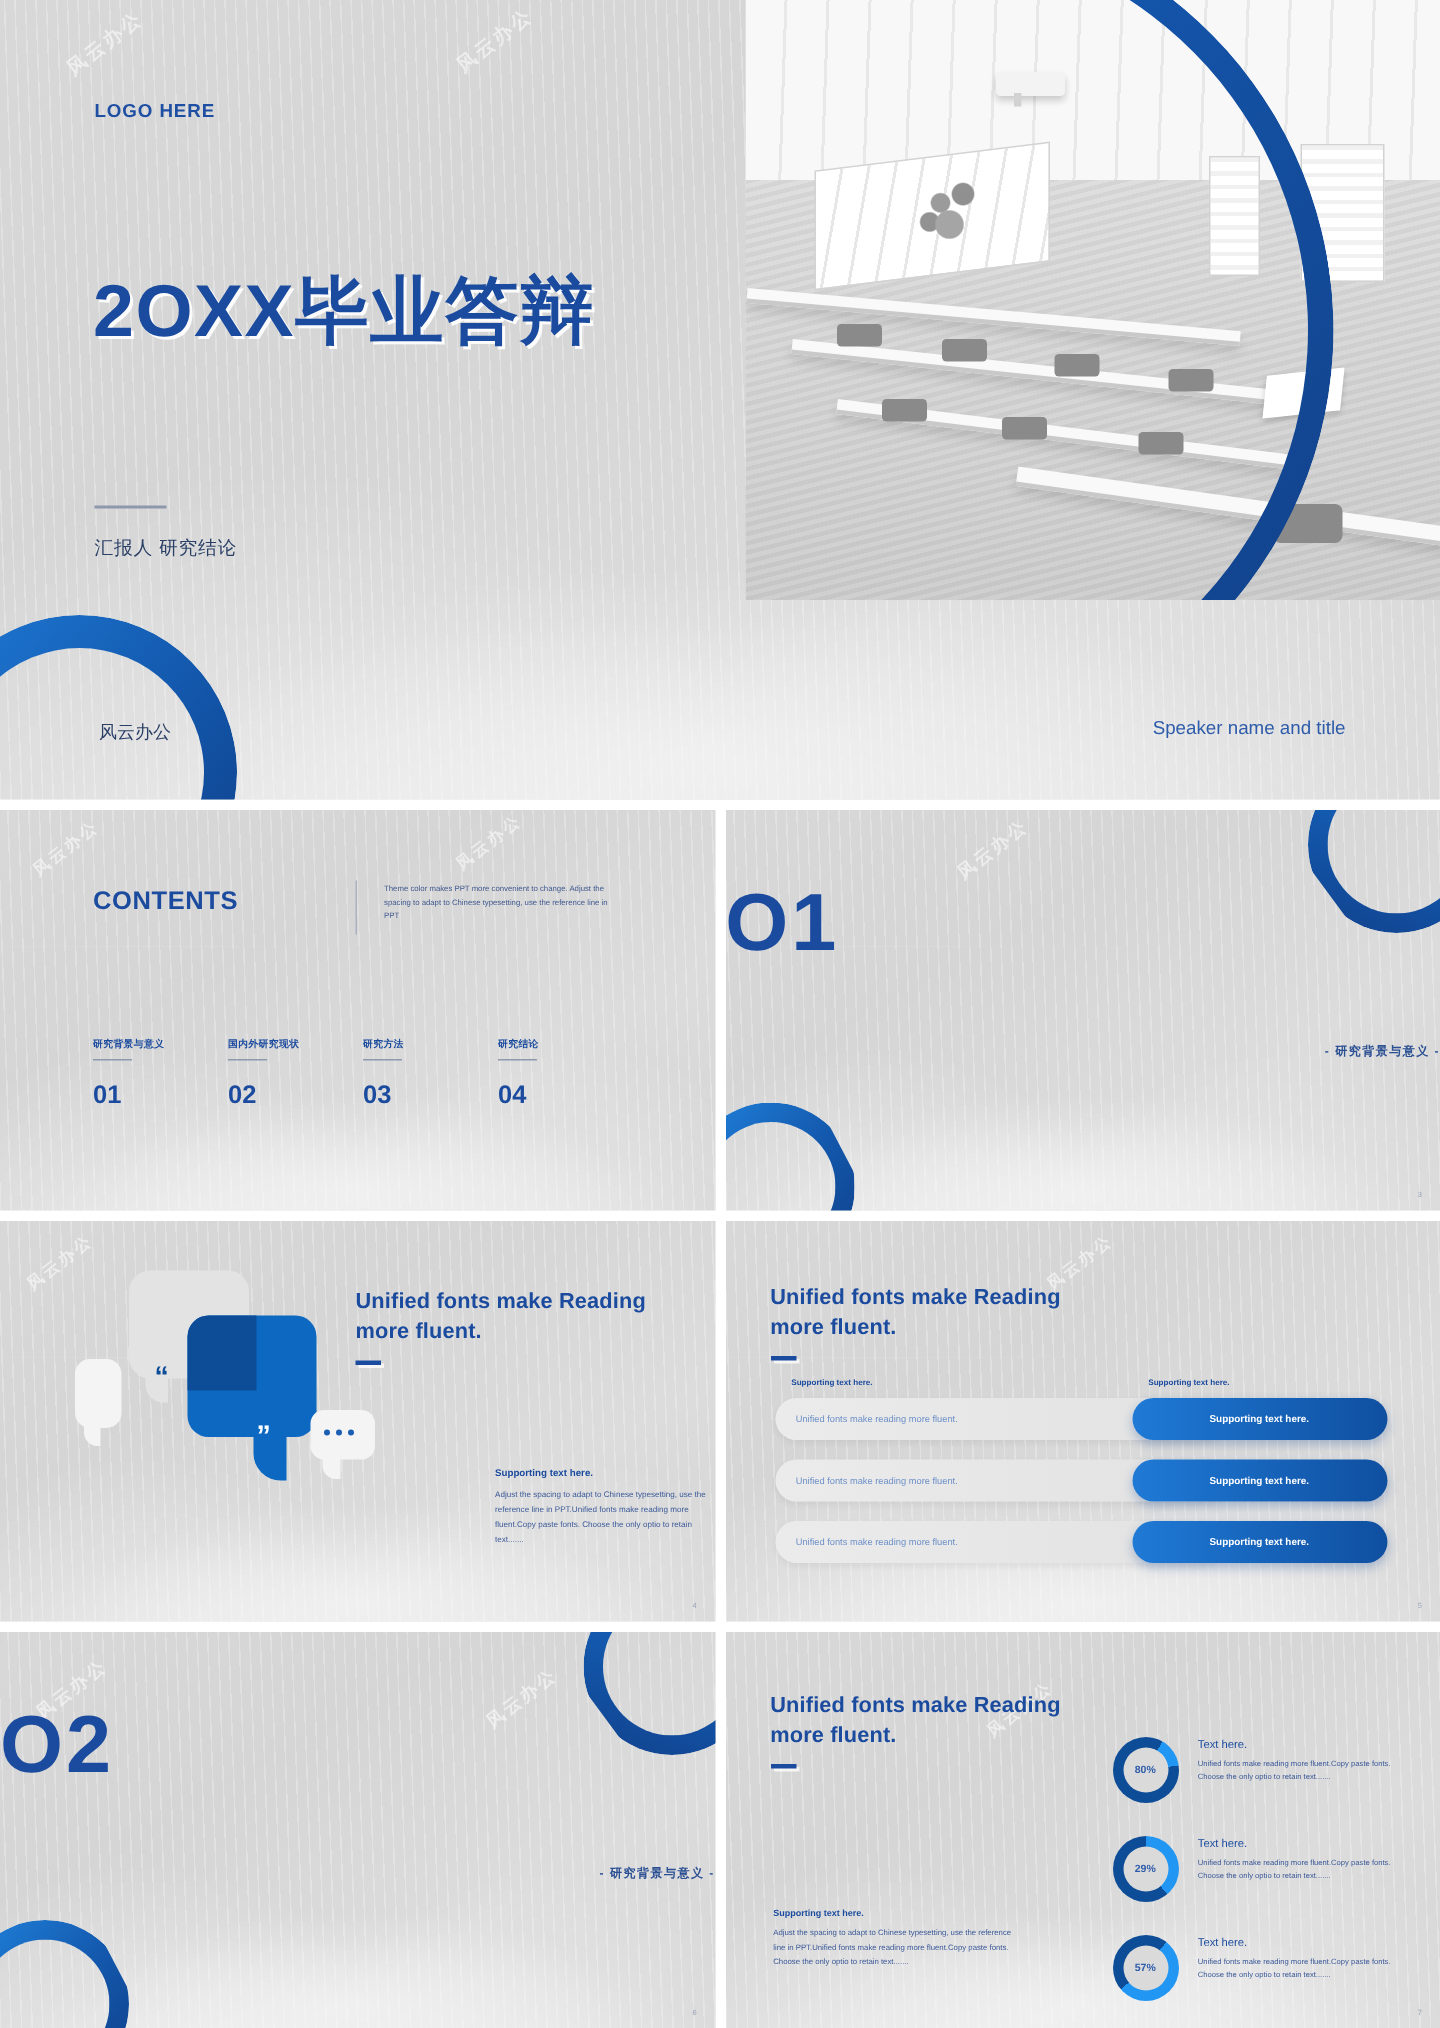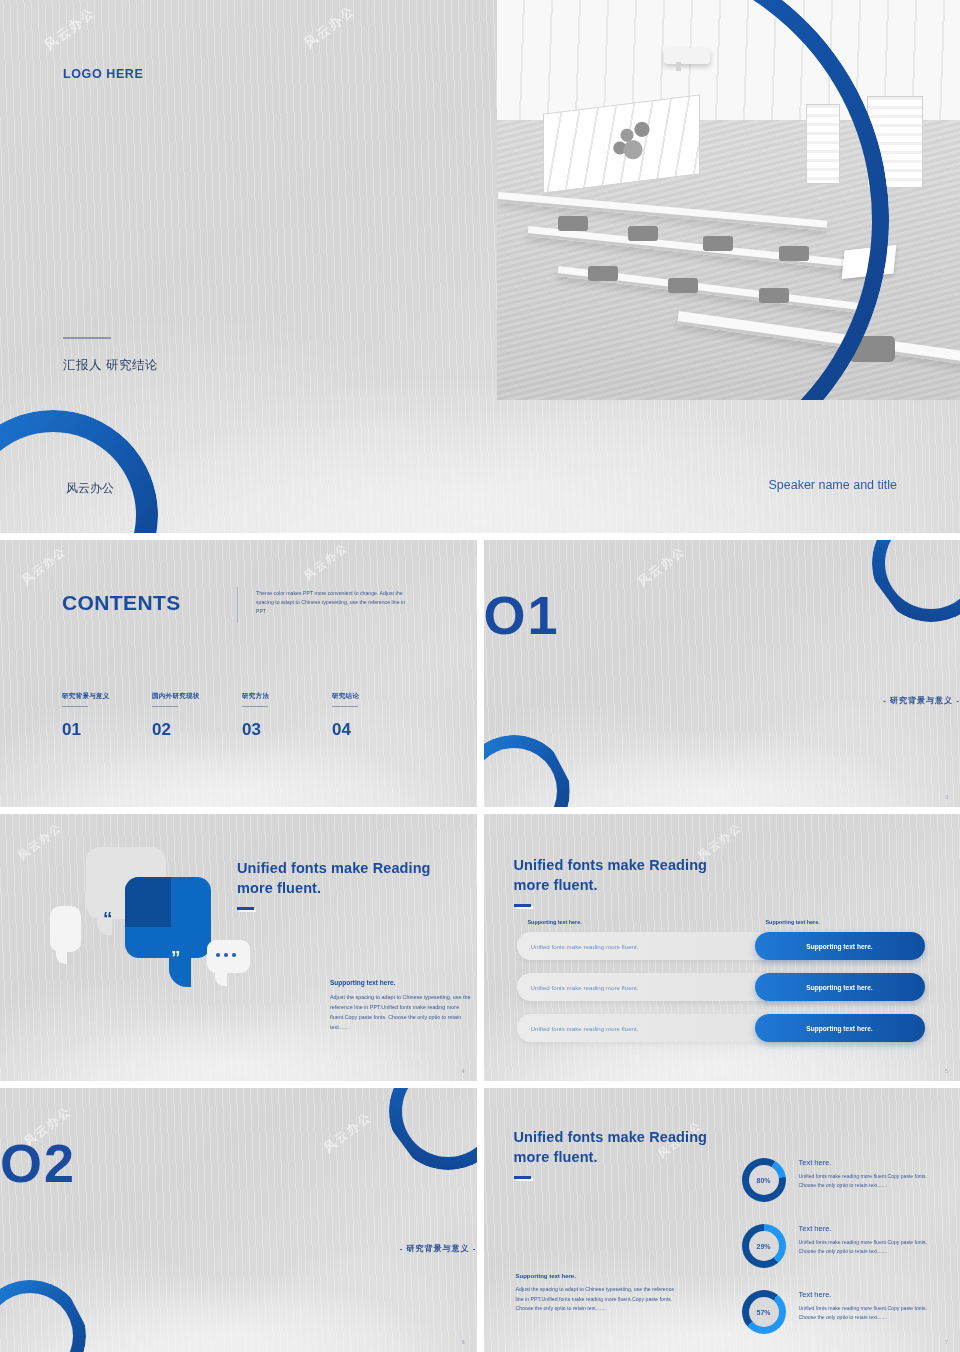--- a/index.html
+++ b/index.html
@@ -153,21 +153,21 @@
     border-radius:50%; border:22px solid transparent;
     background: linear-gradient(130deg,#1f7ad6 0%,#1358ad 55%,#0f3f87 100%) border-box;
     -webkit-mask: linear-gradient(#000 0 0) padding-box, linear-gradient(#000 0 0);
     -webkit-mask-composite: xor; mask-composite: exclude;
     clip-path: polygon(0 0, 100% 0, 100% 62%, 62% 100%, 0 100%);
   }
 
   
   .s2 .c-title{
     position:absolute; left:62px; top:51px;
-    font-size:21px; font-weight:700; color:#1b4b9e; letter-spacing:.4px;
+    font-size:17px; font-weight:700; color:#1b4b9e; letter-spacing:.4px;
   }
   .s2 .c-divider{
     position:absolute; left:237px; top:47px; width:1px; height:36px; background:#aab2c2;
   }
   .s2 .c-desc{
     position:absolute; left:256px; top:49px; width:152px;
     font-size:5.2px; line-height:1.75; color:#40598f;
   }
   .s2 .items{ position:absolute; left:62px; top:152px; width:360px; display:flex; }
   .s2 .item{ width:95px; }
@@ -322,20 +322,21 @@
           <div class="chair" style="left:56%;top:55%;"></div>
           <div class="chair" style="left:74%;top:74%;width:46px;height:26px;border-radius:5px;"></div>
         </div>
         <div class="paper"></div>
       </div>
       <div class="arc-big"></div>
 
     </div>
 
     <div class="logo">LOGO HERE</div>
+    <div class="t-cn">2OXX毕业答辩</div>
     <div class="rule"></div>
     <div class="presenter">汇报人 研究结论</div>
     <div class="arc-bl"></div>
     <div class="brand">风云办公</div>
     <div class="speaker">Speaker name and title</div>
   </div>
 
   <div class="row">
 
     <div class="slide s-half s2">

